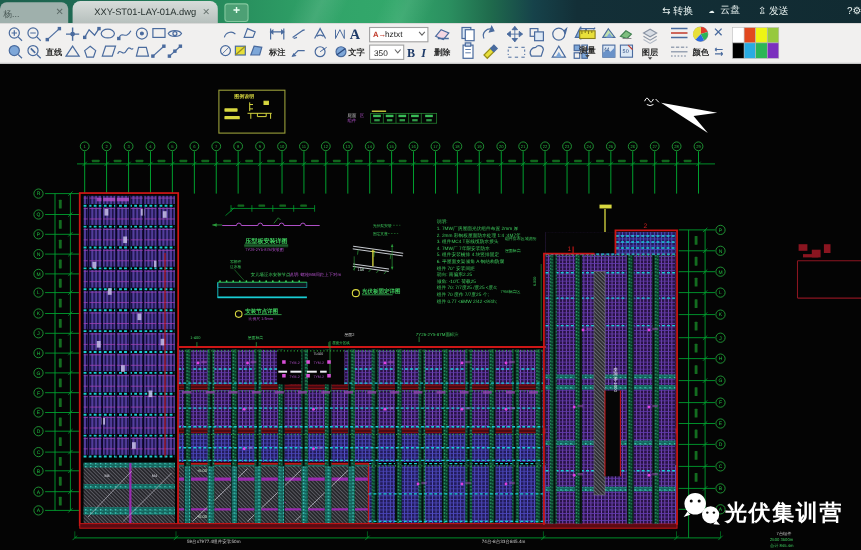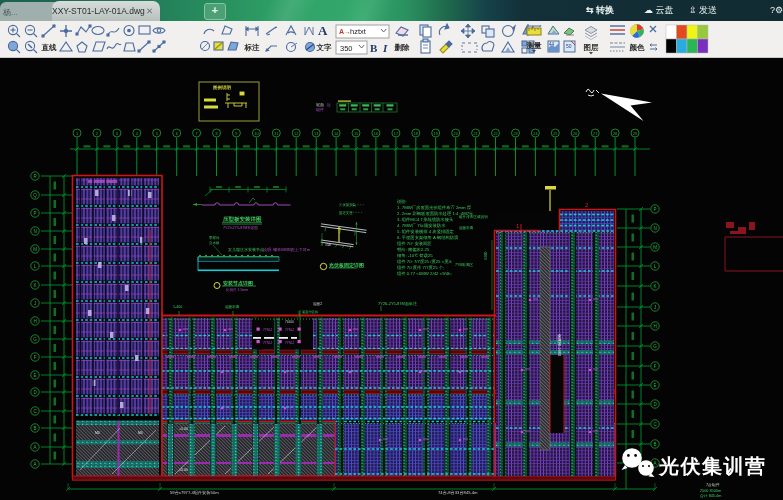--- a/index.html
+++ b/index.html
@@ -2,21 +2,21 @@
 <html><head>
 <meta charset="utf-8">
 <style>
 html,body{margin:0;padding:0;width:783px;height:500px;overflow:hidden;background:#000;}
 body{font-family:"Liberation Sans",sans-serif;position:relative;}
 #titlebar{position:absolute;left:0;top:0;width:783px;height:21px;
  background:linear-gradient(115deg,rgba(255,255,255,0) 34%,rgba(255,255,255,0.10) 37%,rgba(255,255,255,0) 40%,rgba(255,255,255,0) 44%,rgba(255,255,255,0.08) 47%,rgba(255,255,255,0) 50%),linear-gradient(90deg,#1c5f4d 0%,#207056 14%,#28905e 28%,#31a469 38%,#33a86b 46%,#2b9060 52%,#1f6a4c 57%,#16424a 62%,#132f37 67%,#112b32 100%);}
 #toolbar{position:absolute;left:0;top:21px;width:783px;height:36px;background:#f1f0ef;border-bottom:1px solid #c9c9c9;}
 #cv{position:absolute;left:0;top:0;width:783px;height:500px;}
 .tab1{position:absolute;left:0;top:2px;width:62px;height:19px;background:#9fb0ac;border-radius:6px 6px 0 0;}
-.tab2{position:absolute;left:52px;top:1px;width:108px;height:20px;background:linear-gradient(180deg,#d7dcda,#b7c0bd);border-radius:7px 7px 0 0;color:#26312f;font-size:8.5px;text-align:left;line-height:20px;}
+.tab2{position:absolute;left:66px;top:1px;width:132px;height:20px;background:linear-gradient(180deg,#d7dcda,#b7c0bd);border-radius:7px 7px 0 0;color:#26312f;font-size:8.5px;text-align:center;line-height:20px;}
 .plus{position:absolute;left:204px;top:3px;width:20px;height:15px;background:#4da075;border:1px solid #83c79e;border-radius:3px;color:#eafff2;font-size:11px;line-height:13px;text-align:center;font-weight:bold;}
 .tbtn{position:absolute;top:0;height:21px;color:#e8f2f0;font-size:9px;line-height:21px;}
 </style>
 </head>
 <body>
 <svg id="cv" width="783" height="500">
 <rect x="0" y="0" width="783" height="500" fill="#040404"></rect>
 <defs>
 <pattern id="mesh" width="3.2" height="3.2" patternUnits="userSpaceOnUse">
  <rect width="3.2" height="3.2" fill="#281347"></rect>
@@ -825,22 +825,22 @@
 
 <g id="overlays"></g>
 </svg>
 <div id="titlebar">
  <div class="tab1">
       <span style="position:absolute;left:3px;top:5px;font-size:8px;color:#4b5a57;">杨...</span>
       <span style="position:absolute;right:4px;top:4px;font-size:9px;color:#5c6a67;">✕</span>
     </div>
  <div class="tab2">XXY-ST01-LAY-01A.dwg<span style="position:absolute;right:7px;top:0;color:#67736f;">✕</span></div>
  <div class="plus">+</div>
- <div class="tbtn" style="left:586px;font-weight:bold;">⇆ 转换</div>
- <div class="tbtn" style="left:644px;">☁ 云盘</div>
+ <div class="tbtn" style="left:602px;">⇆ 转换</div>
+ <div class="tbtn" style="left:644px;font-family:Liberation Mono, monospace;">☁ 云盘</div>
  <div class="tbtn" style="left:689px;">⇫ 发送</div>
  <div class="tbtn" style="left:775px;">⚙ 设置</div>
  <div class="tbtn" style="left:770px;">?</div>
 </div>
 <div id="toolbar">
 <svg width="783" height="36" font-family="Liberation Sans,sans-serif">
 <g stroke="#4a6b9e" fill="none" stroke-width="1.1">
 
  <circle cx="13" cy="9" r="4.6"></circle>
         <line x1="16.5" y1="12.5" x2="20" y2="16"></line>

